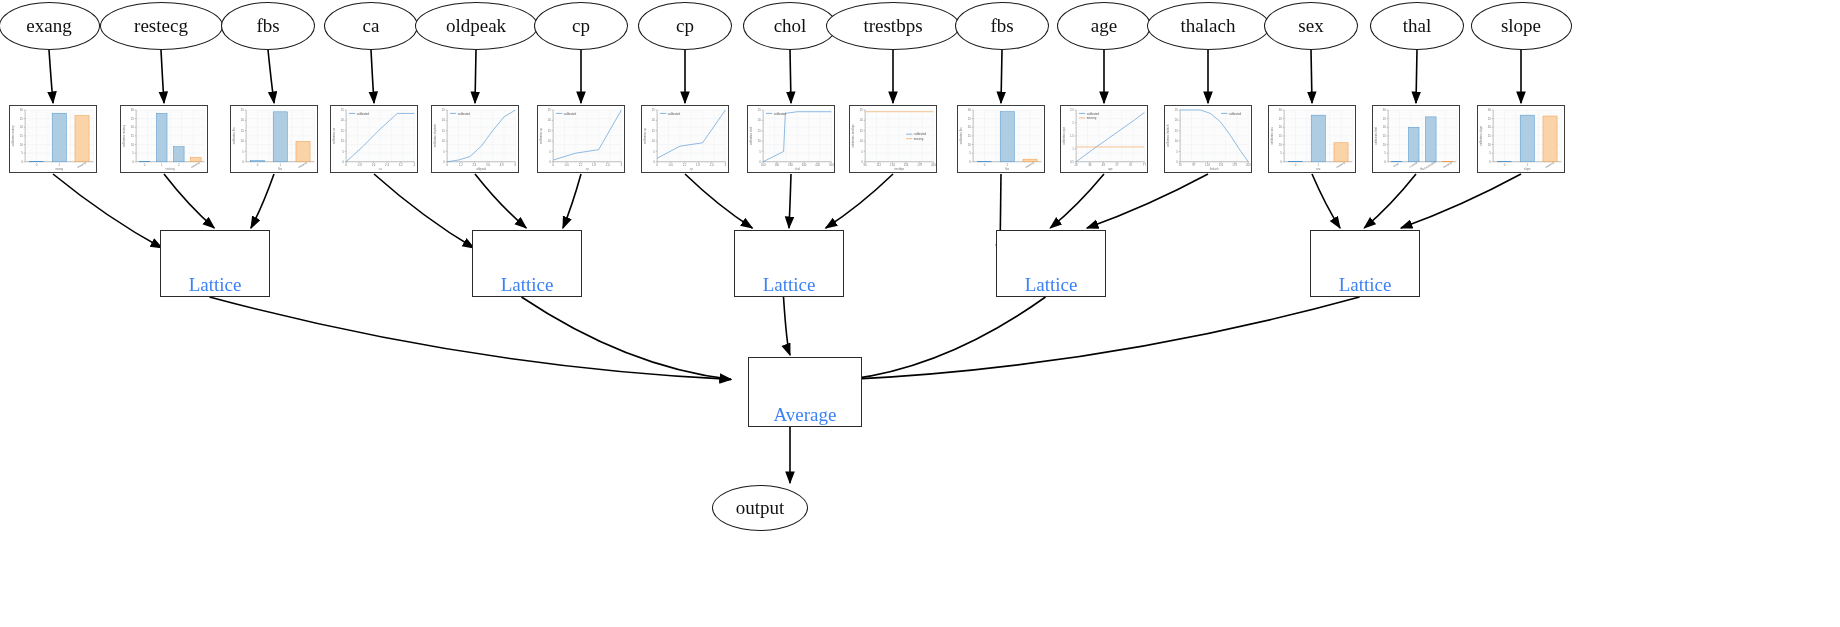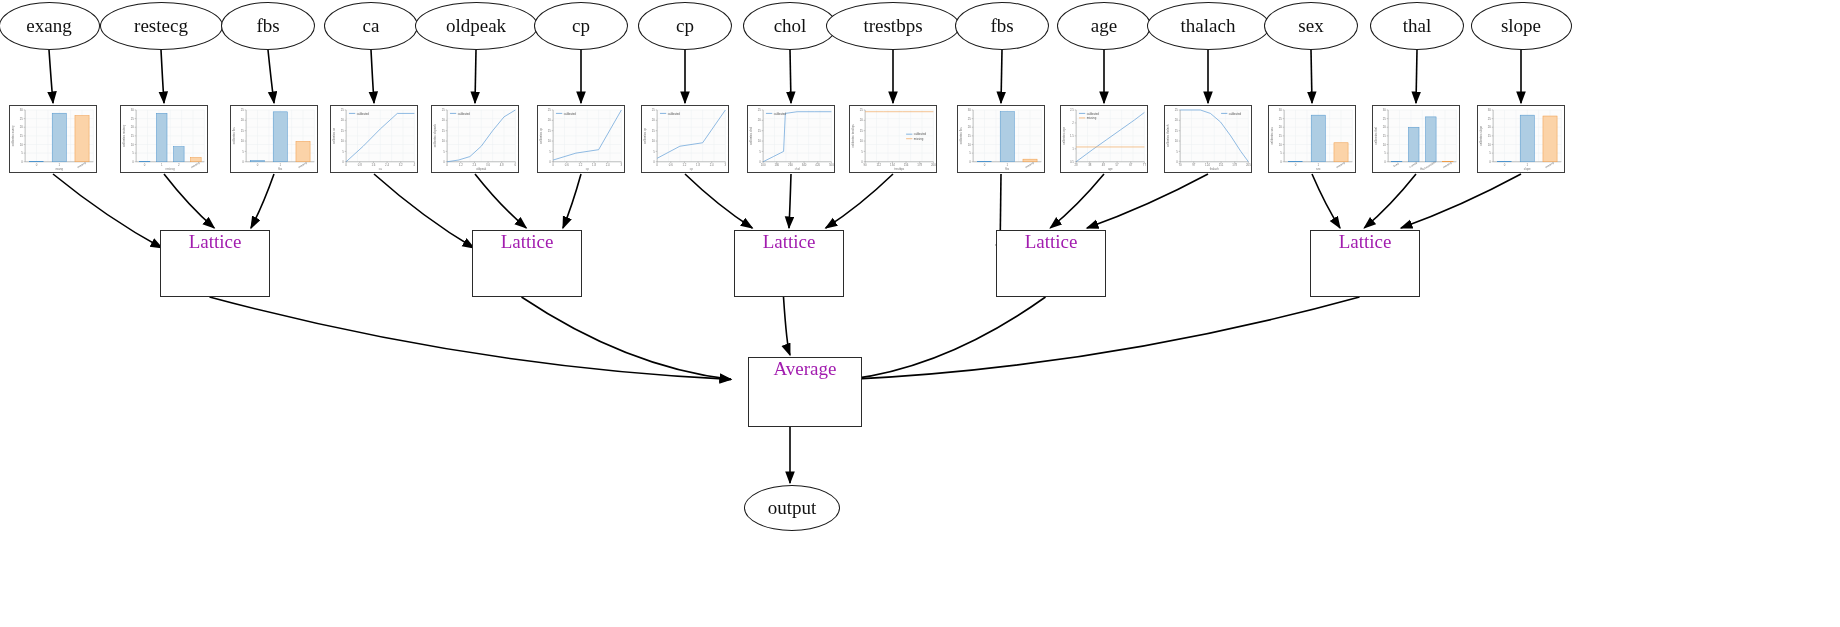--- a/index.html
+++ b/index.html
@@ -8,22 +8,22 @@
   svg.wires{position:absolute;left:0;top:0;width:1840px;height:627px;pointer-events:none;}
 
   .node-ellipse{
     position:absolute;border:1.4px solid #1a1a1a;border-radius:50%;
     background:#fff;display:flex;align-items:center;justify-content:center;
     font-family:"Liberation Serif",serif;font-size:19px;color:#111;
     box-sizing:border-box;
   }
   .node-box{
     position:absolute;border:1.5px solid #2b2b2b;background:#fff;
-    display:flex;align-items:flex-start;justify-content:center;
-    font-family:"Liberation Serif",serif;font-size:19px;color:#a21caf;
+    display:flex;align-items:flex-end;justify-content:center;
+    font-family:"Liberation Serif",serif;font-size:19px;color:#3b82f6;
     box-sizing:border-box;
   }
   .plot-card{
     position:absolute;border:1.5px solid #3d3d3d;background:#fff;
     box-sizing:border-box;overflow:hidden;
   }
   .plot-card svg{display:block;width:100%;height:100%;}
 </style>
 </head>
 <body>
@@ -852,17 +852,17 @@
       </div>
       <div class="node-box" style="left: 996px; top: 230px; width: 110px; height: 67px;">
         <span>Lattice</span>
       </div>
       <div class="node-box" style="left: 1310px; top: 230px; width: 110px; height: 67px;">
         <span>Lattice</span>
       </div>
       <div class="node-box" style="left: 748px; top: 357px; width: 114px; height: 70px;">
         <span>Average</span>
       </div>
-      <div class="node-ellipse" style="left: 744px; top: 485px; width: 96px; height: 46px;">
+      <div class="node-ellipse" style="left: 712px; top: 485px; width: 96px; height: 46px;">
         <span>output</span>
       </div>
     </div>
 </div>
 
 </body></html>

